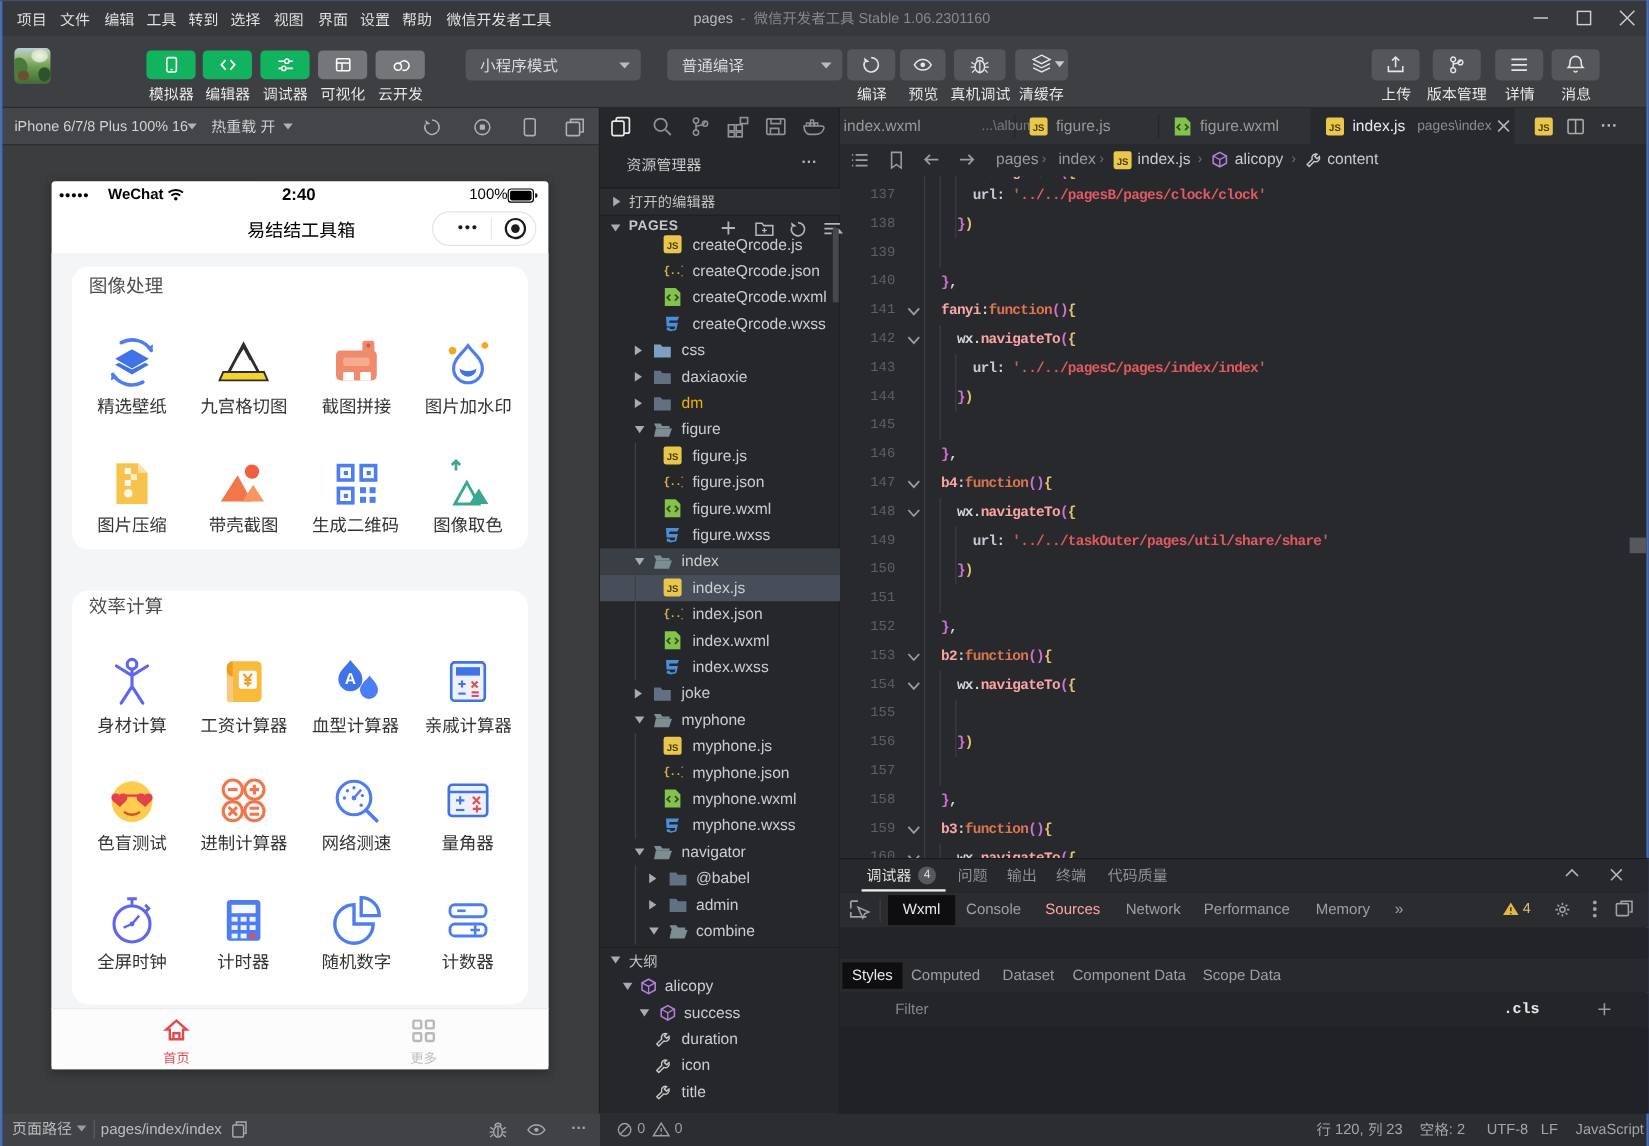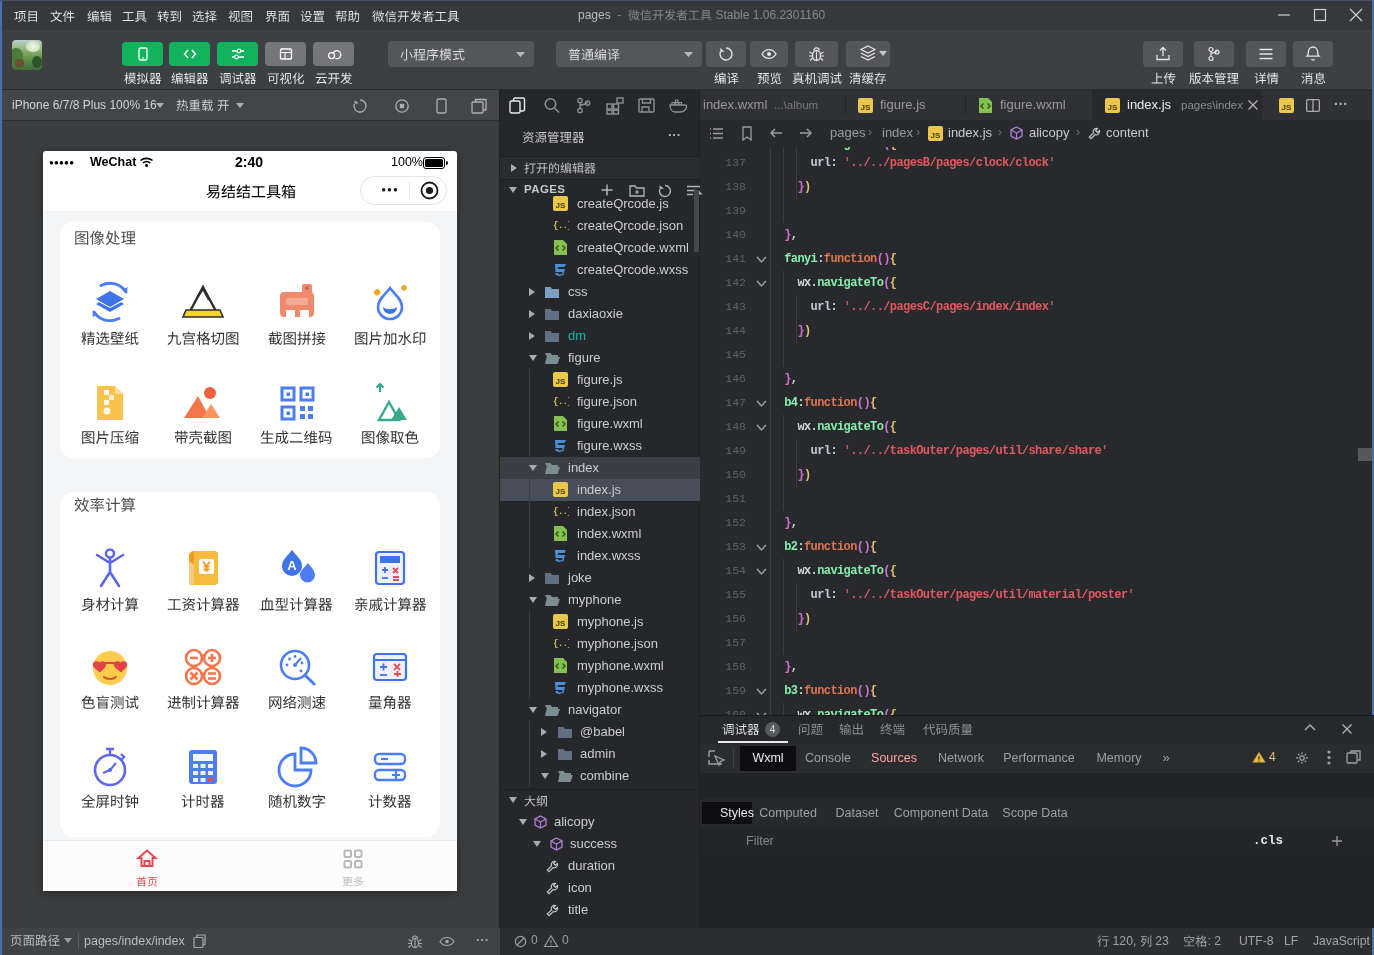--- a/index.html
+++ b/index.html
@@ -1,18 +1,18 @@
 <!DOCTYPE html>
 <html><head><meta charset="utf-8"><style>
 
 *{margin:0;padding:0;box-sizing:border-box}
 html,body{width:1374px;height:955px;overflow:hidden;background:#35373a;font-family:"Liberation Sans",sans-serif}
 .cl{position:absolute;left:771px;font:bold 12px "Liberation Mono",monospace;letter-spacing:-0.6px;line-height:24px;height:24px;white-space:pre;color:#cfd3da}
 .cl span{letter-spacing:-0.6px}
-.w{color:#d4d8de}.o{color:#86efac}.k{color:#dc7550}.p{color:#cf6fd4}.y{color:#dfc06c}.s{color:#e05a60}.q{color:#b66468}.u{color:#c2cbd5}
+.w{color:#d4d8de}.o{color:#fca5a5}.k{color:#dc7550}.p{color:#cf6fd4}.y{color:#dfc06c}.s{color:#e05a60}.q{color:#b66468}.u{color:#c2cbd5}
 .ln{position:absolute;font:11.5px "Liberation Mono",monospace;color:#5d6065;width:44px;text-align:right;line-height:24px;height:24px}
 </style></head><body>
 <svg width="0" height="0" style="position:absolute">
     <defs>
       <path id="u4e0a" d="M427 55V837H51V912H950V837H506V439H881V364H506V55Z"></path>
       <path id="u4e5d" d="M80 296V372H345C326 600 261 791 34 900C53 914 78 942 90 960C332 837 403 623 424 372H653V829C653 921 678 945 756 945C772 945 858 945 875 945C949 945 969 901 977 760C955 754 924 741 906 726C902 848 898 872 869 872C851 872 780 872 767 872C735 872 731 865 731 830V296H429C433 217 434 135 434 51H353C353 135 353 217 350 296Z"></path>
       <path id="u4e8c" d="M141 183V264H860V183ZM57 776V860H945V776Z"></path>
       <path id="u4e91" d="M165 120V196H842V120ZM141 924C182 907 240 904 791 856C815 896 836 932 852 963L924 921C874 827 773 681 688 568L620 603C660 658 705 723 746 786L243 824C323 728 404 605 471 479H945V402H56V479H367C303 608 219 731 190 766C158 807 135 834 112 840C123 864 137 906 141 924Z"></path>
       <path id="u4eb2" d="M268 677C228 752 160 827 89 876C108 887 138 909 152 921C220 867 294 783 341 699ZM642 710C711 773 792 863 829 919L894 877C856 820 773 734 704 673ZM420 58C439 90 457 129 471 163H132V228H882V163H555C542 127 517 77 494 40ZM92 572V639H464V872C464 885 460 889 445 889C430 890 379 891 324 889C335 909 345 938 350 958C423 958 471 957 501 946C532 935 541 915 541 873V639H915V572H541V467H930V400H673C699 356 726 304 749 256L673 240C655 286 624 351 595 400H362L393 391C381 349 350 285 318 238L251 256C277 300 304 359 317 400H71V467H464V572Z"></path>
       <path id="u4ee3" d="M715 97C774 147 844 217 877 262L935 222C901 177 829 109 769 61ZM548 54C552 160 559 260 568 352L324 383L335 454L576 424C614 738 694 947 860 959C913 962 953 910 975 737C960 730 927 712 912 697C902 813 886 872 857 871C750 860 684 680 650 414L955 376L944 305L642 343C632 254 626 156 623 54ZM313 50C247 209 136 362 21 460C34 477 57 515 65 532C111 491 156 441 199 386V958H276V276C317 212 354 143 384 73Z"></path>
@@ -1035,21 +1035,21 @@
 <svg style="position:absolute;left:544px;top:307px;width:16px;height:14px;overflow:visible;" viewBox="0 0 16 14">
     <path d="M1 2h5.5L8 4h7v9H1z" fill="#627084"></path>
   </svg>
 <div style="position:absolute;left:568.0px;top:306.5px;font:normal 13px 'Liberation Sans',sans-serif;color:#cccdd0;line-height:14.95px;white-space:pre;">daxiaoxie</div>
 <svg style="position:absolute;left:528px;top:331px;width:8px;height:10px;overflow:visible;" viewBox="0 0 8 10">
     <path d="M1 1l6 4l-6 4z" fill="#a9abae"></path>
   </svg>
 <svg style="position:absolute;left:544px;top:329px;width:16px;height:14px;overflow:visible;" viewBox="0 0 16 14">
     <path d="M1 2h5.5L8 4h7v9H1z" fill="#627084"></path>
   </svg>
-<div style="position:absolute;left:568.0px;top:328.5px;font:normal 13px 'Liberation Sans',sans-serif;color:#14b8a6;line-height:14.95px;white-space:pre;text-align:right;">dm</div>
+<div style="position:absolute;left:568.0px;top:328.5px;font:normal 13px 'Liberation Sans',sans-serif;color:#eab308;line-height:14.95px;white-space:pre;text-align:right;">dm</div>
 <svg style="position:absolute;left:528px;top:354px;width:10px;height:8px;overflow:visible;" viewBox="0 0 10 8">
     <path d="M1 1l4 6l4-6z" fill="#a9abae"></path>
   </svg>
 <svg style="position:absolute;left:544px;top:351px;width:17px;height:14px;overflow:visible;" viewBox="0 0 17 14">
     <path d="M1 2h5.5L8 4h6v2H3z" fill="#7d8e92"></path>
     <path d="M2.5 6h13.5L13.5 13H1z" fill="#7d8e92"></path>
   </svg>
 <div style="position:absolute;left:568.0px;top:350.5px;font:normal 13px 'Liberation Sans',sans-serif;color:#cccdd0;line-height:14.95px;white-space:pre;">figure</div>
 <svg style="position:absolute;left:553px;top:372px;width:15px;height:15px;overflow:visible;" viewBox="0 0 15 15">
     <rect width="15" height="15" rx="2" fill="#e8c74c"></rect>
@@ -1192,21 +1192,21 @@
 <div style="position:absolute;left:568.0px;top:880.5px;font:normal 13px 'Liberation Sans',sans-serif;color:#cccdd0;line-height:14.95px;white-space:pre;">icon</div>
 <svg style="position:absolute;left:546px;top:904px;width:13px;height:13px;overflow:visible;" viewBox="0 0 13 13">
     <path d="M11.5 3.5a3.2 3.2 0 0 1-4.3 4L3 11.7L1.3 10l4.2-4.2a3.2 3.2 0 0 1 4-4.3L7.6 3.4l1.9 1.9z" fill="none" stroke="#c6c7c9" stroke-width="1.2"></path>
   </svg>
 <div style="position:absolute;left:568.0px;top:902.5px;font:normal 13px 'Liberation Sans',sans-serif;color:#cccdd0;line-height:14.95px;white-space:pre;">title</div>
 <div style="position:absolute;left:694px;top:190px;width:5px;height:62px;background:#47484c;"></div>
 <div style="position:absolute;left:1092px;top:90px;width:170px;height:30px;background:#28292d;"></div>
 <div style="position:absolute;left:845px;top:95px;width:1px;height:20px;background:#242528;"></div>
 <div style="position:absolute;left:965px;top:95px;width:1px;height:20px;background:#242528;"></div>
 <div style="position:absolute;left:703.0px;top:97.5px;font:normal 13px 'Liberation Sans',sans-serif;color:#99999b;line-height:14.95px;white-space:pre;">index.wxml</div>
-<div style="position:absolute;left:774px;top:99.4px;font:normal 11.5px 'Liberation Sans',sans-serif;color:#77787a;line-height:13.225px;white-space:pre;">...\album</div>
+<div style="position:absolute;left:818px;top:99.4px;font:normal 11.5px 'Liberation Sans',sans-serif;color:#77787a;line-height:13.225px;white-space:pre;">...\album</div>
 <svg style="position:absolute;left:858px;top:98px;width:15px;height:15px;overflow:visible;" viewBox="0 0 15 15">
     <rect width="15" height="15" rx="2" fill="#e8c74c"></rect>
     <text x="7.5" y="11.5" font-size="8" font-weight="bold" fill="#4a3d00" text-anchor="middle" font-family="Liberation Sans">JS</text>
   </svg>
 <div style="position:absolute;left:880.0px;top:97.5px;font:normal 13px 'Liberation Sans',sans-serif;color:#99999b;line-height:14.95px;white-space:pre;">figure.js</div>
 <svg style="position:absolute;left:978px;top:98px;width:15px;height:15px;overflow:visible;" viewBox="0 0 15 15">
     <path d="M1 0h9l4 4v11H1z" fill="#84c14f" transform="translate(0,0)"></path>
     <path d="M5.5 5.5L3 8l2.5 2.5M9.5 5.5L12 8L9.5 10.5" fill="none" stroke="#2e5013" stroke-width="1.4"></path>
   </svg>
 <div style="position:absolute;left:1000.0px;top:97.5px;font:normal 13px 'Liberation Sans',sans-serif;color:#99999b;line-height:14.95px;white-space:pre;">figure.wxml</div>
@@ -1293,21 +1293,20 @@
 <div class="cl" style="left:71px;top:316px">    <span class="p">}</span><span class="y">)</span></div>
 <div class="ln" style="left:2px;top:340px">151</div>
 <div class="cl" style="left:71px;top:340px"></div>
 <div class="ln" style="left:2px;top:364px">152</div>
 <div class="cl" style="left:71px;top:364px">  <span class="p">}</span><span class="w">,</span></div>
 <div class="ln" style="left:2px;top:388px">153</div>
 <div class="cl" style="left:71px;top:388px">  <span class="o">b2</span><span class="w">:</span><span class="k">function</span><span class="p">()</span><span class="y">{</span></div>
 <div class="ln" style="left:2px;top:412px">154</div>
 <div class="cl" style="left:71px;top:412px">    <span class="w">wx.</span><span class="o">navigateTo</span><span class="p">(</span><span class="y">{</span></div>
 <div class="ln" style="left:2px;top:436px">155</div>
-<div class="cl" style="left:71px;top:436px">      <span class="u">url</span><span class="w">: </span><span class="q">'</span><span class="s">../../taskOuter/pages/util/material/poster</span><span class="q">'</span></div>
 <div class="ln" style="left:2px;top:460px">156</div>
 <div class="cl" style="left:71px;top:460px">    <span class="p">}</span><span class="y">)</span></div>
 <div class="ln" style="left:2px;top:484px">157</div>
 <div class="cl" style="left:71px;top:484px"></div>
 <div class="ln" style="left:2px;top:508px">158</div>
 <div class="cl" style="left:71px;top:508px">  <span class="p">}</span><span class="w">,</span></div>
 <div class="ln" style="left:2px;top:532px">159</div>
 <div class="cl" style="left:71px;top:532px">  <span class="o">b3</span><span class="w">:</span><span class="k">function</span><span class="p">()</span><span class="y">{</span></div>
 <div class="ln" style="left:2px;top:556px">160</div>
 <div class="cl" style="left:71px;top:556px">    <span class="w">wx.</span><span class="o">navigateTo</span><span class="p">(</span><span class="y">{</span></div>
@@ -1421,21 +1420,21 @@
     <circle cx="2" cy="7.5" r="1.6" fill="#9fa1a4"></circle>
     <circle cx="2" cy="13" r="1.6" fill="#9fa1a4"></circle>
   </svg>
 <svg style="position:absolute;left:1346px;top:750px;width:15px;height:14px;overflow:visible;" viewBox="0 0 15 14">
     <rect x="1" y="3" width="10" height="10" rx="1" fill="none" stroke="#9fa1a4" stroke-width="1.3"></rect>
     <path d="M5 3V1h9v9h-2" fill="none" stroke="#9fa1a4" stroke-width="1.3"></path>
   </svg>
 <div style="position:absolute;left:700px;top:773px;width:674px;height:26px;background:#232427;"></div>
 <div style="position:absolute;left:700px;top:799px;width:674px;height:28px;background:#28292c;"></div>
 <div style="position:absolute;left:702px;top:802px;width:50px;height:22px;background:#0e0e10;"></div>
-<div style="position:absolute;left:727.0px;top:805.8px;font:normal 12.5px 'Liberation Sans',sans-serif;color:#e8e9eb;line-height:14.374999999999998px;white-space:pre;transform:translateX(-50%);margin-left:10px;">Styles</div>
+<div style="position:absolute;left:727.0px;top:805.8px;font:normal 12.5px 'Liberation Sans',sans-serif;color:#e8e9eb;line-height:14.374999999999998px;white-space:pre;transform:translateX(-50%);">Styles</div>
 <div style="position:absolute;left:788.0px;top:805.8px;font:normal 12.5px 'Liberation Sans',sans-serif;color:#9da0a3;line-height:14.374999999999998px;white-space:pre;transform:translateX(-50%);">Computed</div>
 <div style="position:absolute;left:857.0px;top:805.8px;font:normal 12.5px 'Liberation Sans',sans-serif;color:#9da0a3;line-height:14.374999999999998px;white-space:pre;transform:translateX(-50%);">Dataset</div>
 <div style="position:absolute;left:941.0px;top:805.8px;font:normal 12.5px 'Liberation Sans',sans-serif;color:#9da0a3;line-height:14.374999999999998px;white-space:pre;transform:translateX(-50%);">Component Data</div>
 <div style="position:absolute;left:1035.0px;top:805.8px;font:normal 12.5px 'Liberation Sans',sans-serif;color:#9da0a3;line-height:14.374999999999998px;white-space:pre;transform:translateX(-50%);">Scope Data</div>
 <div style="position:absolute;left:700px;top:827px;width:674px;height:29px;background:#242528;"></div>
 <div style="position:absolute;left:710.0px;top:833.8px;font:normal 12.5px 'Liberation Sans',sans-serif;color:#85878a;line-height:14.374999999999998px;white-space:pre;margin-left:36px;">Filter</div>
 <div style="position:absolute;left:1253.0px;top:833.8px;font:bold 12.5px 'Liberation Mono',monospace;color:#e8e9eb;line-height:14.374999999999998px;white-space:pre;">.cls</div>
 <svg style="position:absolute;left:1331px;top:835px;width:12px;height:12px;overflow:visible;" viewBox="0 0 12 12">
     <path d="M6 1v10M1 6h10" stroke="#9a9b9e" stroke-width="1.3"></path>
   </svg>

